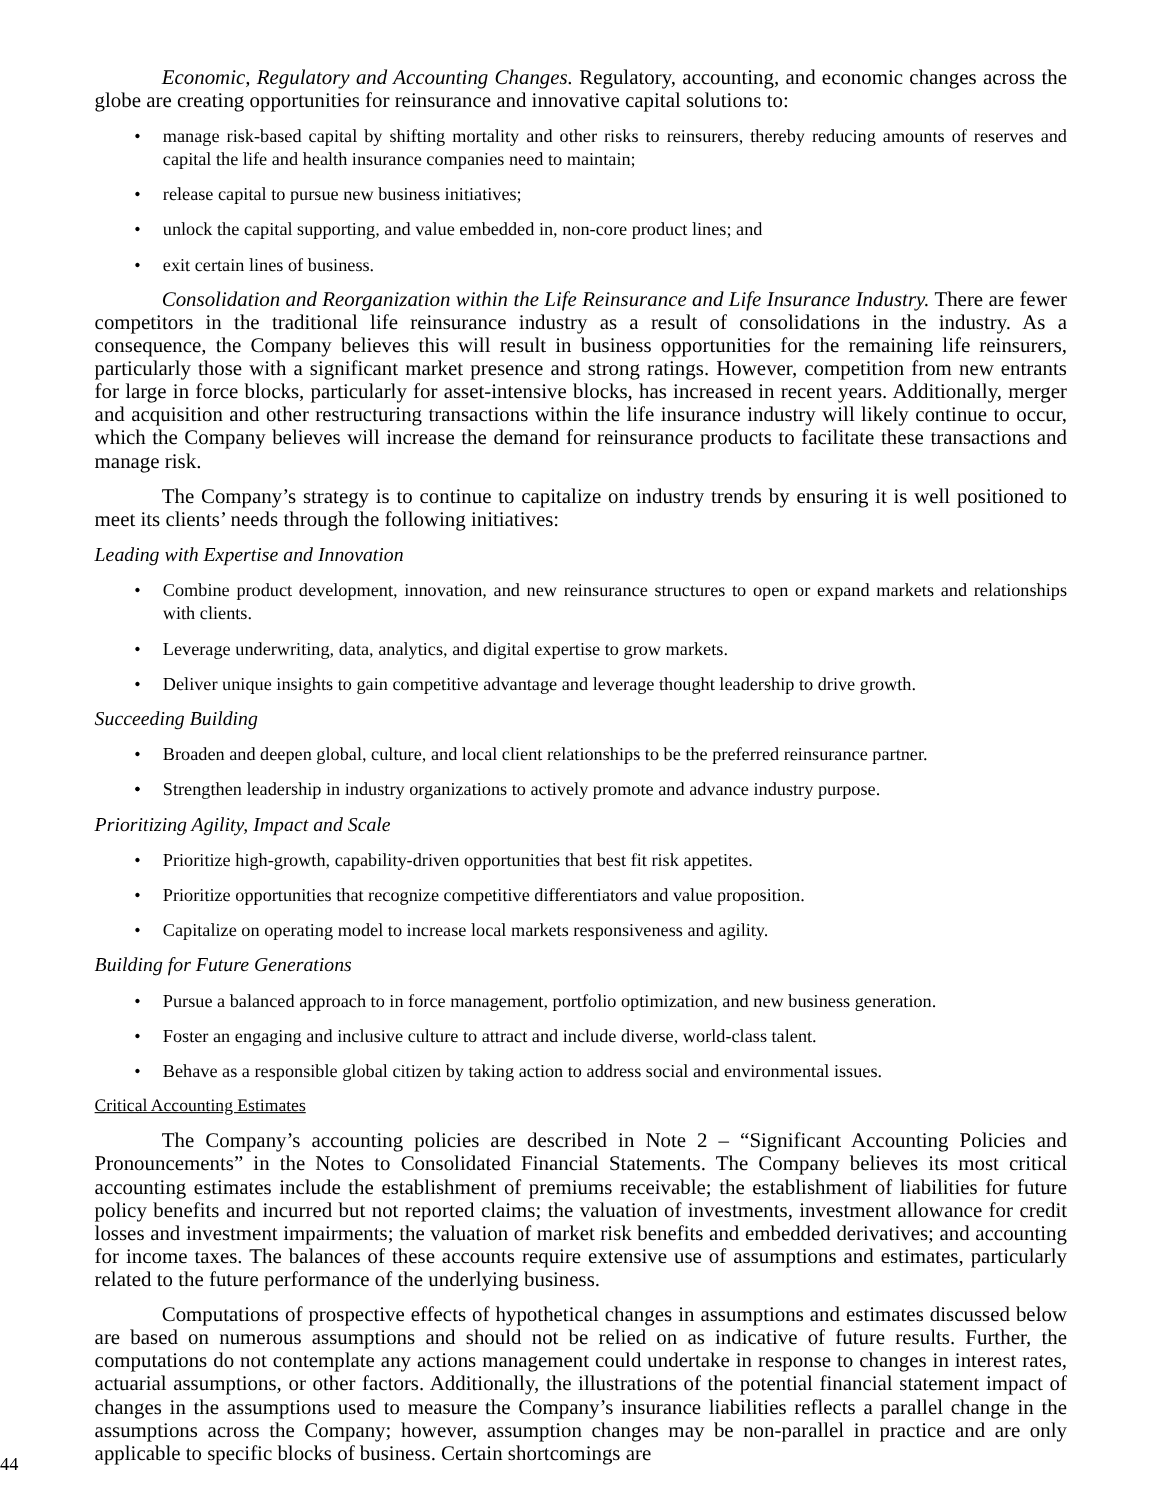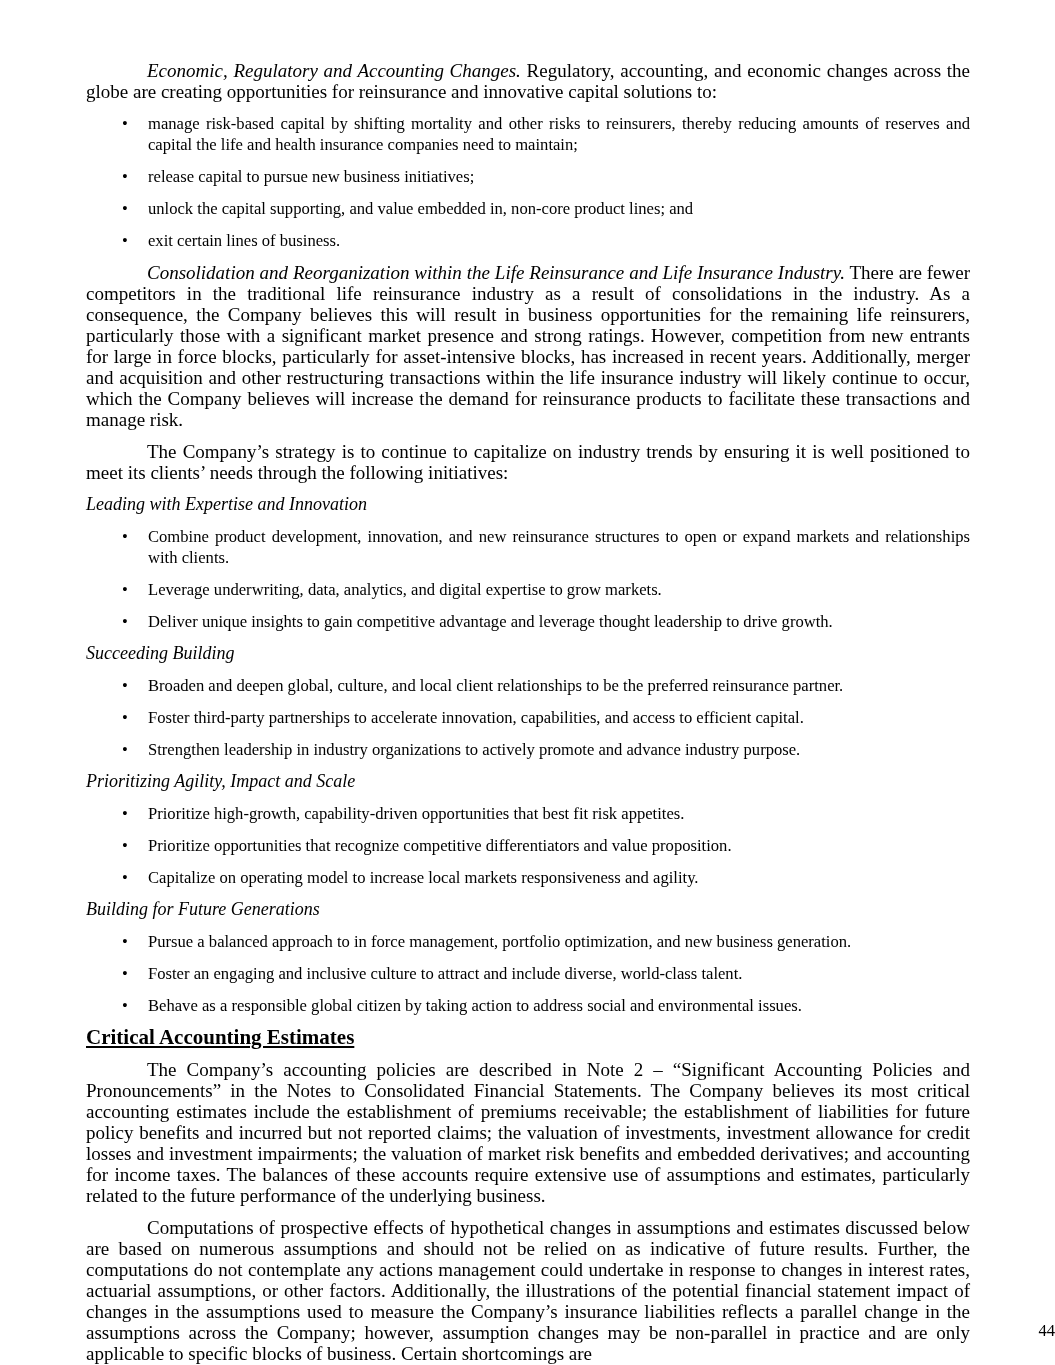--- a/index.html
+++ b/index.html
@@ -24,23 +24,23 @@
   }
   .italic-lead { font-style: italic; }
   .heading-italic {
     font-size: 18px;
     line-height: 21px;
     font-style: italic;
     font-weight: normal;
     margin: 0 0 11px 0;
   }
   .heading-bold {
-    font-size: 21px;
+    font-size: 16px;
     line-height: 21px;
-    font-weight: bold;
+    font-weight: normal;
     text-decoration: underline;
     margin: 0 0 11px 0;
   }
   ul.bullets {
     list-style: none;
     margin: 0;
     padding: 0;
   }
   ul.bullets li {
     position: relative;
@@ -53,21 +53,21 @@
   ul.bullets li .bullet {
     position: absolute;
     left: 36px;
     top: 0;
   }
   .page-number {
     position: absolute;
     left: 0;
     right: 0;
     bottom: 24px;
-    text-align: right;
+    text-align: left;
     font-size: 16.6px;
   }
 </style>
 </head>
 <body>
 
 <div class="page">
 
   <p class="para"><span class="italic-lead">Economic, Regulatory and Accounting Changes.</span><span> Regulatory, accounting, and economic changes across the globe are creating opportunities for reinsurance and innovative capital solutions to:</span></p>
 
@@ -87,21 +87,21 @@
   <ul class="bullets">
     <li><span class="bullet">•</span><span>Combine product development, innovation, and new reinsurance structures to open or expand markets and relationships with clients.</span></li>
     <li><span class="bullet">•</span><span>Leverage underwriting, data, analytics, and digital expertise to grow markets.</span></li>
     <li><span class="bullet">•</span><span>Deliver unique insights to gain competitive advantage and leverage thought leadership to drive growth.</span></li>
   </ul>
 
   <h3 class="heading-italic">Succeeding Building</h3>
 
   <ul class="bullets">
     <li><span class="bullet">•</span><span>Broaden and deepen global, culture, and local client relationships to be the preferred reinsurance partner.</span></li>
-    <li><span class="bullet">•</span><span>Foster third-party partnerships to accelerate innovation, capabilities, and access to efficient capital.</span></li>
+    <li><span class="bullet">•</span></li>
     <li><span class="bullet">•</span><span>Strengthen leadership in industry organizations to actively promote and advance industry purpose.</span></li>
   </ul>
 
   <h3 class="heading-italic">Prioritizing Agility, Impact and Scale</h3>
 
   <ul class="bullets">
     <li><span class="bullet">•</span><span>Prioritize high-growth, capability-driven opportunities that best fit risk appetites.</span></li>
     <li><span class="bullet">•</span><span>Prioritize opportunities that recognize competitive differentiators and value proposition.</span></li>
     <li><span class="bullet">•</span><span>Capitalize on operating model to increase local markets responsiveness and agility.</span></li>
   </ul>

